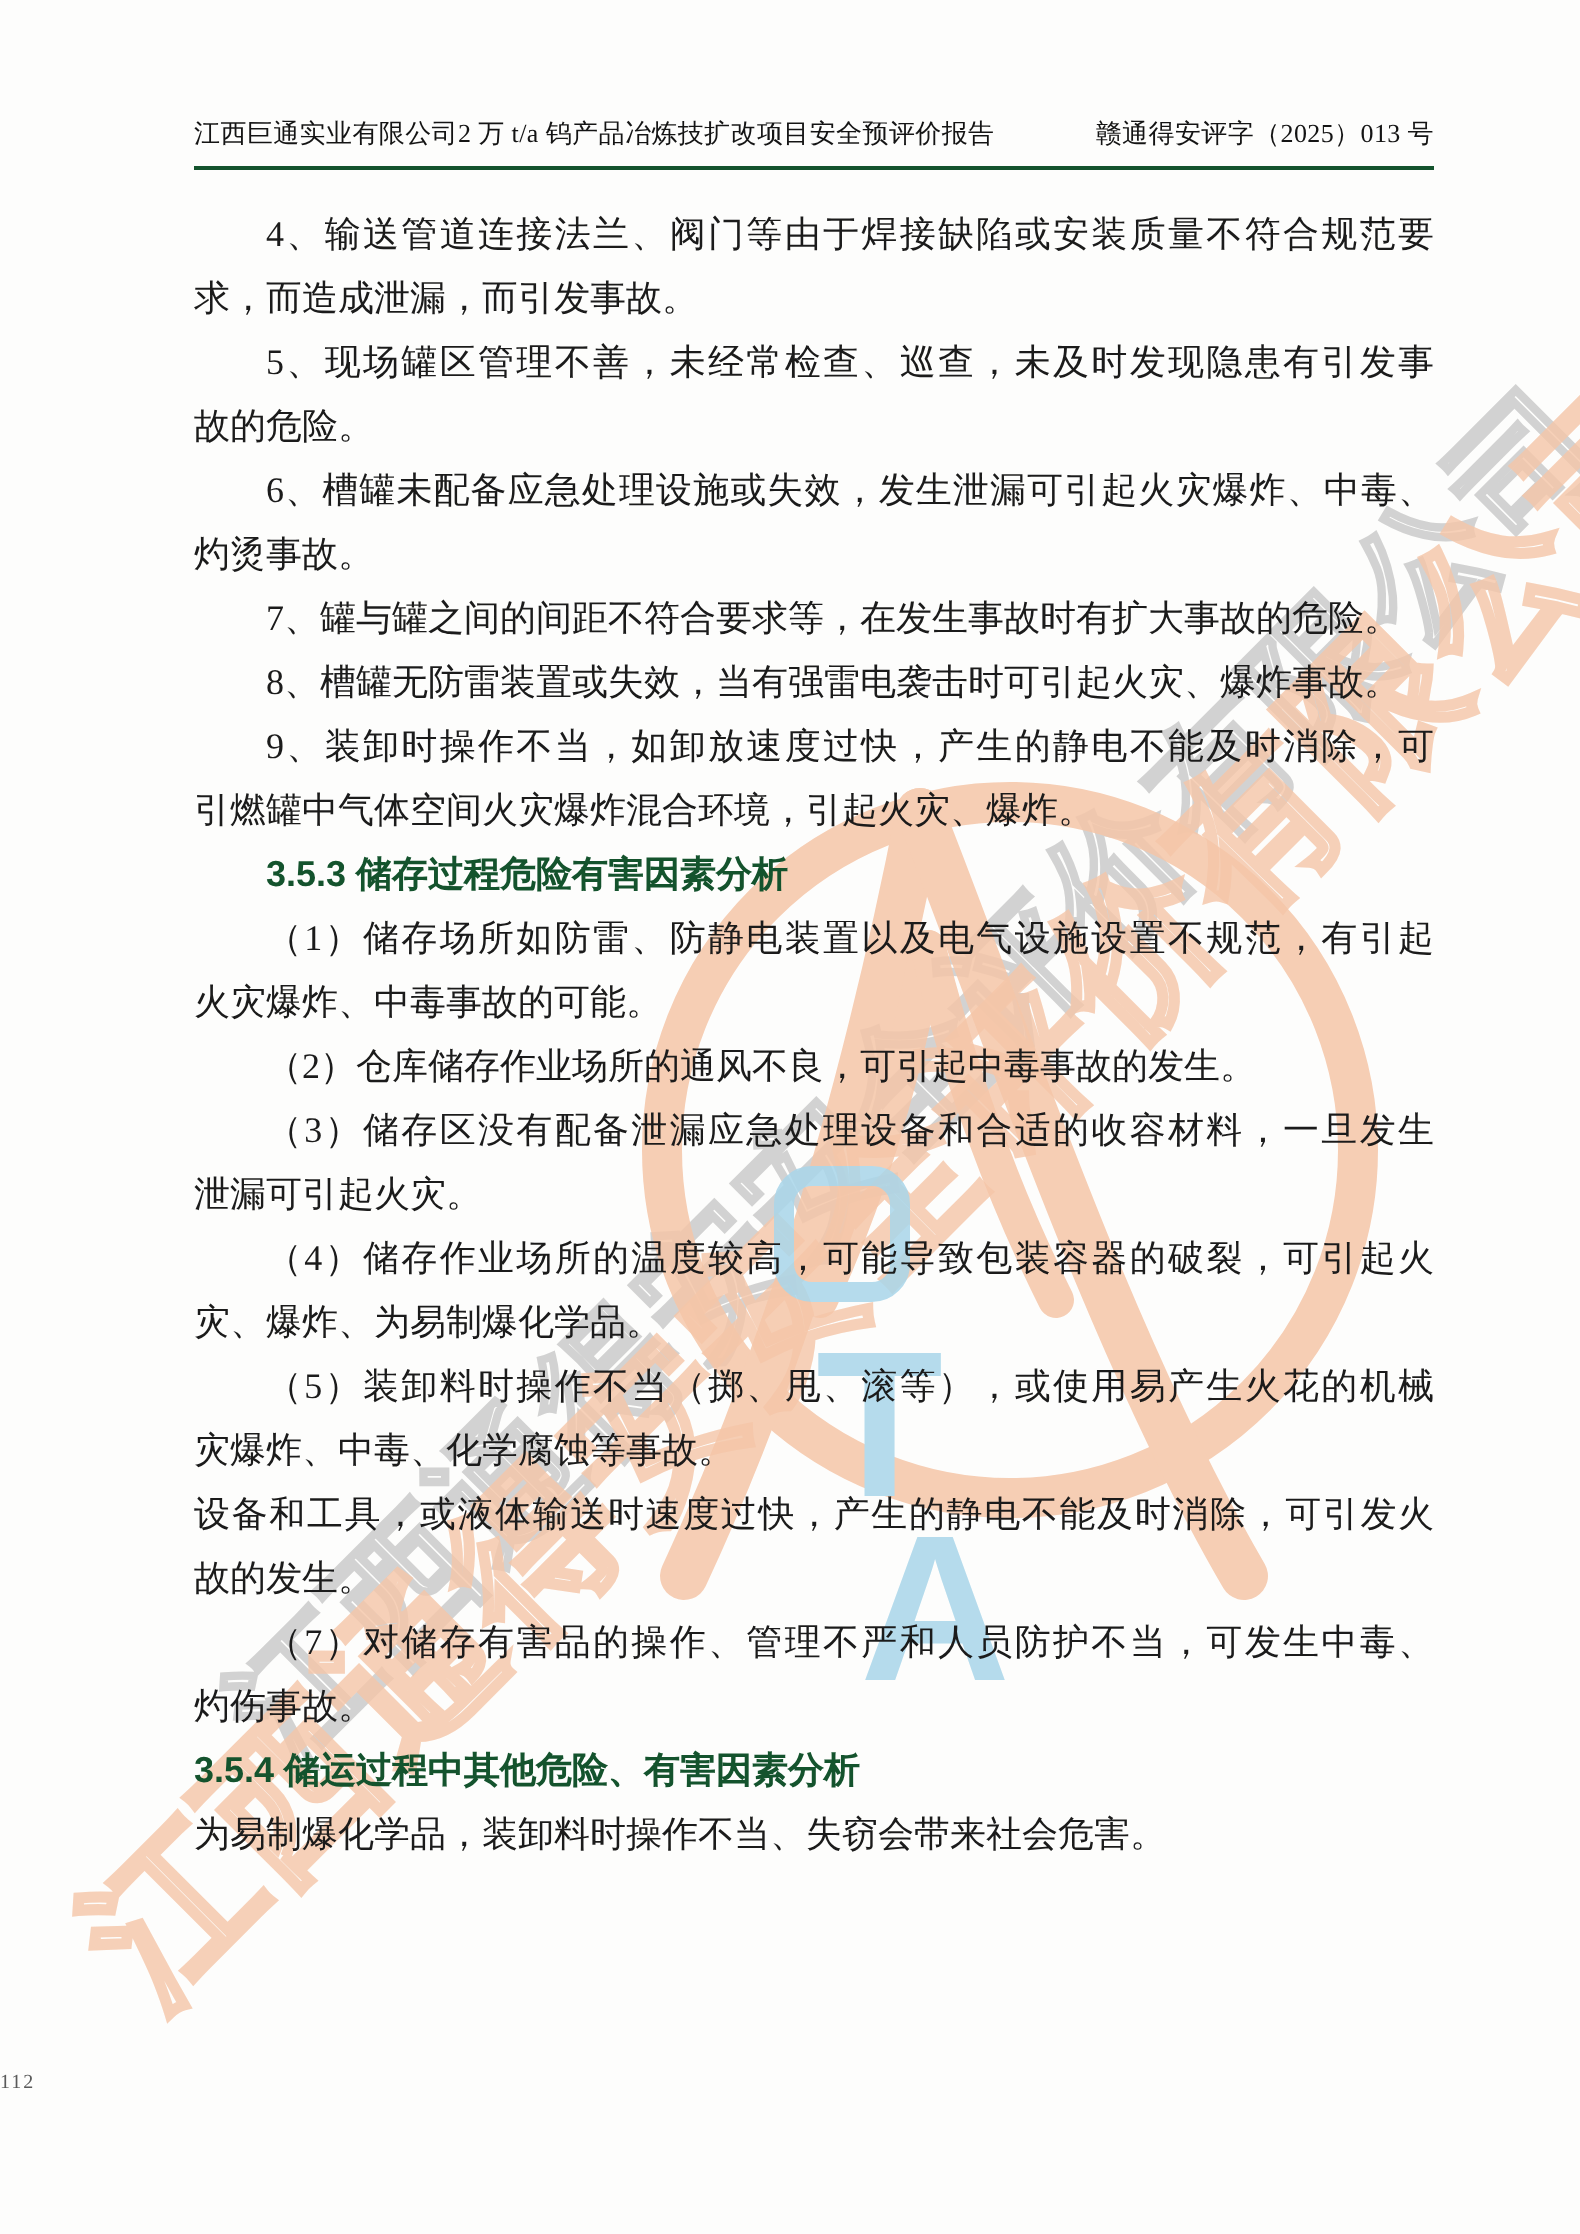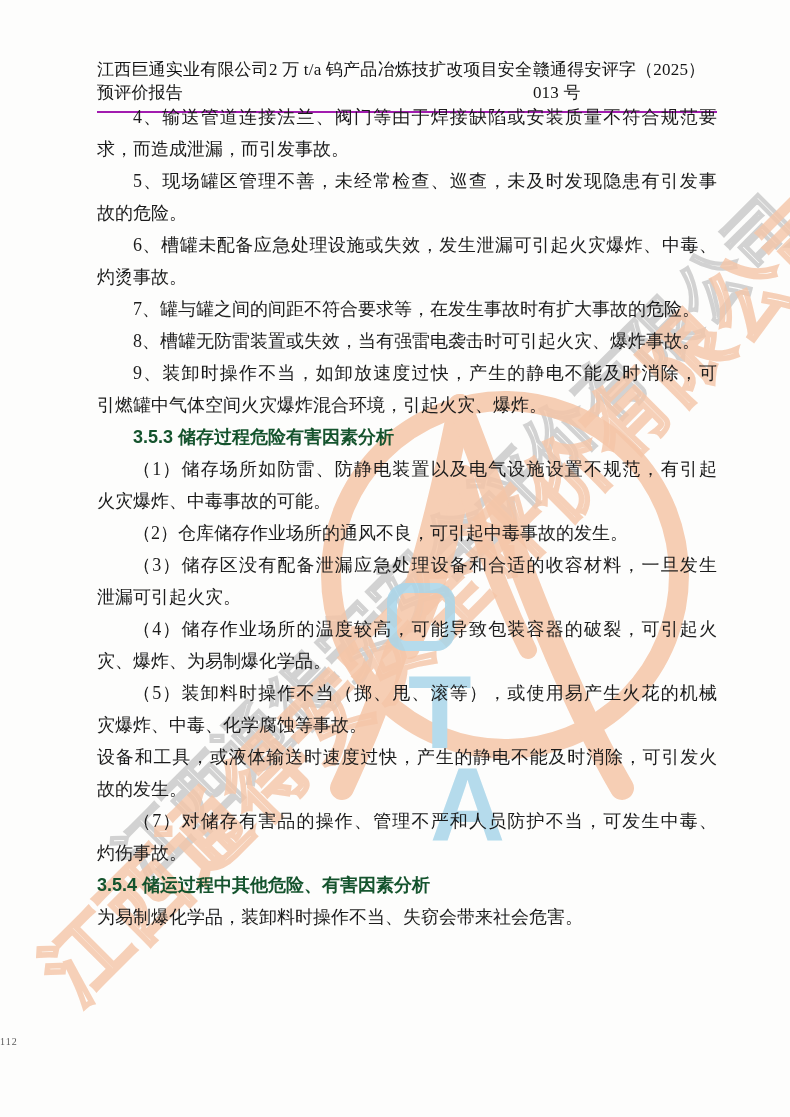--- a/index.html
+++ b/index.html
@@ -5,22 +5,22 @@
   html,body{margin:0;padding:0;background:#9a9a9a;}
   .page{
     position:relative;width:790px;height:1117px;margin:0 auto;
     background:#fdfdfc;overflow:hidden;
     font-family:"Liberation Serif","DejaVu Serif",serif;
   }
   
   .doc-header{
     position:absolute;left:97px;top:58px;width:620px;z-index:2;
     display:flex;justify-content:space-between;align-items:flex-end;
-    padding-bottom:7px;border-bottom:2px solid #a21caf;
-    font-size:17px;color:#141414;letter-spacing:.2px;
+    padding-bottom:7px;border-bottom:2px solid #14532d;
+    font-size:13px;color:#141414;letter-spacing:.2px;
   }
   
   .content{
     position:absolute;left:97px;top:101px;width:620px;z-index:2;
     font-size:18px;color:#1b1b1b;
   }
   .line{height:32px;line-height:32px;text-align:justify;overflow:hidden;}
   .line.fill{text-align-last:justify;}
   .line.last{text-align-last:left;}
   .line.first{text-indent:2em;}

